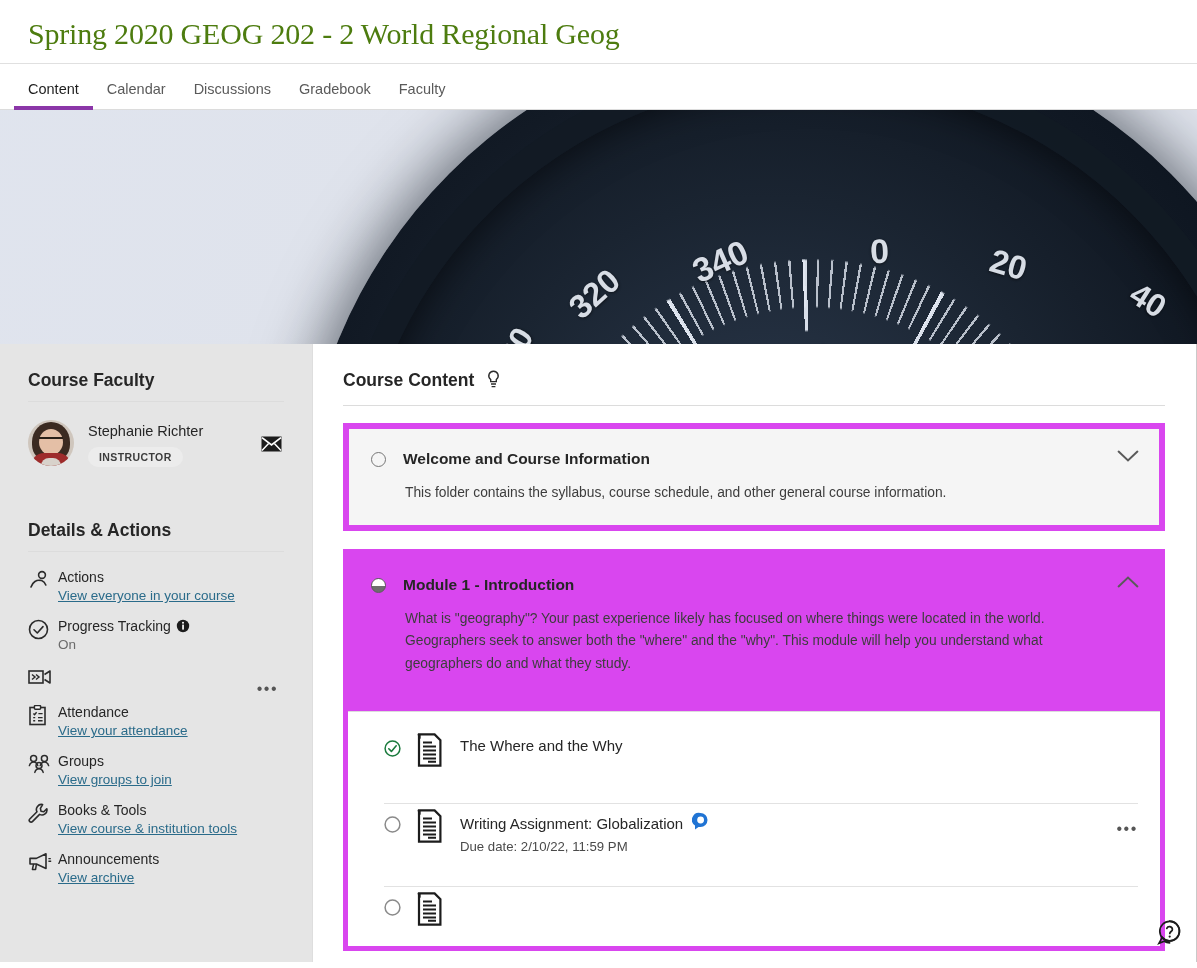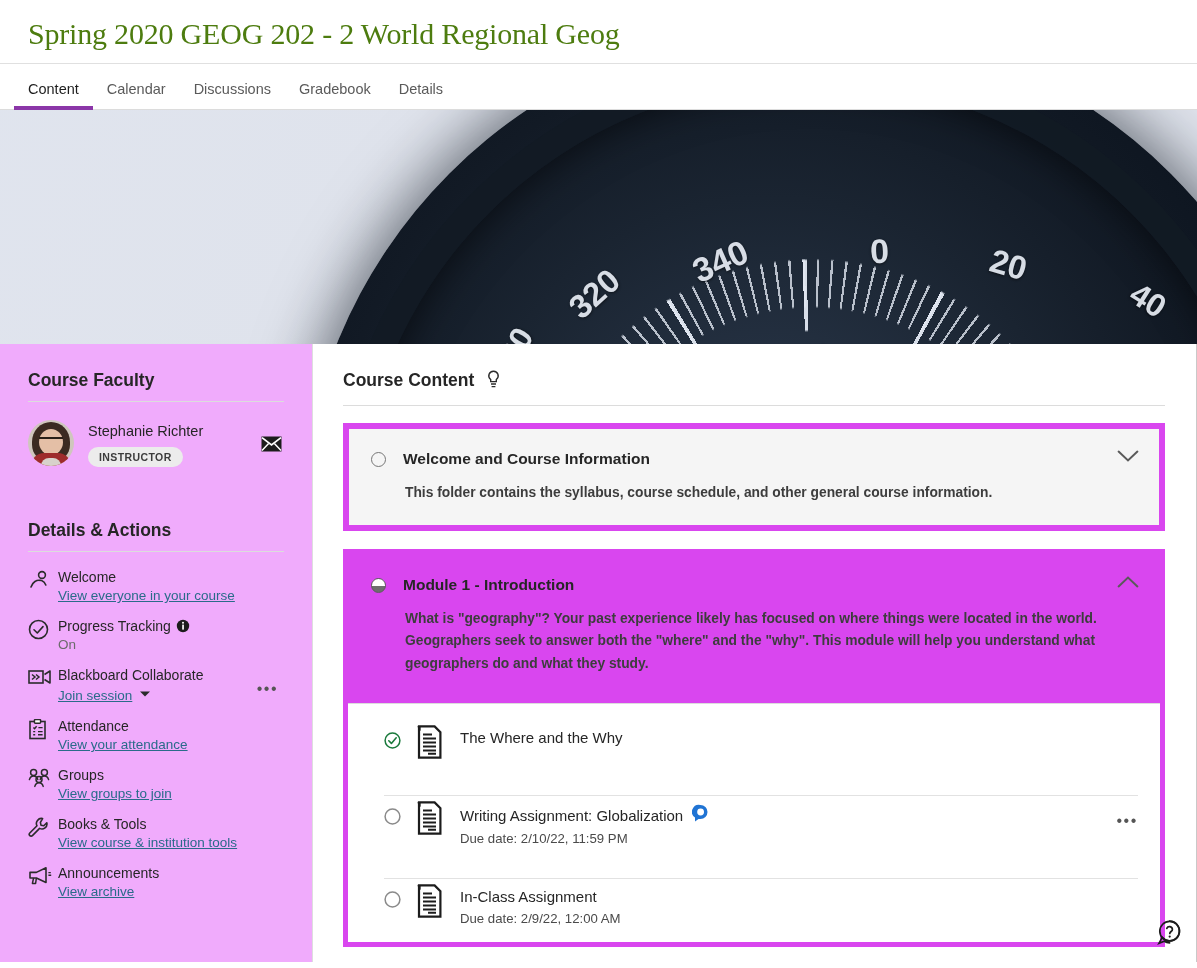--- a/index.html
+++ b/index.html
@@ -120,21 +120,21 @@
     background: linear-gradient(118deg, rgba(226,231,242,.30) 0%, rgba(226,231,242,0) 34%);
     pointer-events: none;
   }
 
   
   .page { display: flex; height: 618px; }
   .sidebar {
     width: 313px;
     border-right: 1px solid #dedede;
     padding: 26px 28px 0 28px;
-    background: #f0abfc;
+    background: #e5e5e5;
   }
   .section-title {
     font-size: 17.5px;
     font-weight: 700;
     color: #262626;
     padding-bottom: 10px;
     border-bottom: 1px solid #dcdcdc;
     margin-bottom: 16px;
   }
   .faculty { display: flex; align-items: flex-start; position: relative; height: 78px; }
@@ -210,25 +210,24 @@
   }
   .ring.half {
     border-color: #5c5c5c;
     background: linear-gradient(to bottom, #ffffff 0 50%, #6e6e6e 50% 100%);
   }
   .card-title { font-size: 15.5px; font-weight: 700; color: #262626; margin-left: 17px; line-height: 20px; }
   .chev { position: absolute; right: 20px; top: 20px; cursor: pointer; }
   .card-desc {
     font-size: 13.8px; color: #3d3d3d; line-height: 22.5px;
     padding: 13px 40px 20px 56px;
-    font-weight: bold;
   }
 
   .card.module { background: #d946ef; padding-bottom: 0; }
-  .module-items { background: #ffffff; margin: 8px -1px -1px -1px; border-top: 1px solid #dcdcdc; }
+  .module-items { background: #ffffff; margin: 16px -1px -1px -1px; border-top: 1px solid #dcdcdc; }
   .item {
     display: flex; align-items: flex-start;
     padding: 16px 22px 16px 36px;
     position: relative;
     min-height: 74px;
   }
   .item + .item .item-inner { border-top: 1px solid #e2e2e2; }
   .item-inner { display: flex; align-items: flex-start; flex: 1; padding-top: 0; }
   .item-status { width: 30px; flex: none; padding-top: 12px; }
   .doc-ico { flex: none; margin-top: 5px; }
@@ -247,21 +246,21 @@
 </head>
 <body>
 
 <div class="course-title">Spring 2020 GEOG 202 - 2 World Regional Geog</div>
 
 <div class="tabbar">
   <div class="tab active">Content</div>
   <div class="tab">Calendar</div>
   <div class="tab">Discussions</div>
   <div class="tab">Gradebook</div>
-  <div class="tab">Details</div>
+  <div class="tab">Faculty</div>
 </div>
 
 <div class="banner">
   <div class="sky"></div>
   <div class="compass-body"></div>
   <div class="compass-rim"></div>
   <div class="dial"></div>
   <div class="dial2"></div>
 
   <div class="num" style="left:485px;top:225px;font-size:32px;transform:rotate(-58deg);">300</div>
@@ -307,21 +306,21 @@
 
     <div class="d-item">
       <div class="d-icon">
         <svg width="22" height="20" viewBox="0 0 22 20">
             <circle cx="14" cy="5" r="3.4" stroke="#2b2b2b" stroke-width="1.6" fill="none"></circle>
             <path d="M3 17c1.6-5 5.8-7.4 9.4-6.6" stroke="#2b2b2b" stroke-width="1.6" fill="none" stroke-linecap="round"></path>
             <path d="M13.6 10.6c2.2 1 3.6 2.8 4.2 4.4" stroke="#2b2b2b" stroke-width="1.6" fill="none" stroke-linecap="round"></path>
           </svg>
       </div>
       <div class="d-body">
-        <div class="d-label">Welcome</div><br>
+        <div class="d-label">Actions</div><br>
         <span class="d-link">View everyone in your course</span>
       </div>
     </div>
 
     <div class="d-item">
       <div class="d-icon">
         <svg width="21" height="21" viewBox="0 0 21 21">
             <circle cx="10.5" cy="10.5" r="9" stroke="#2b2b2b" stroke-width="1.6" fill="none"></circle>
             <path d="M6 10.8 L9.3 14 L15 7.6" stroke="#2b2b2b" stroke-width="1.6" fill="none" stroke-linecap="round" stroke-linejoin="round"></path>
           </svg>
@@ -336,26 +335,20 @@
       </div>
     </div>
 
     <div class="d-item">
       <div class="d-icon">
         <svg width="24" height="18" viewBox="0 0 24 18">
             <rect x="1" y="3" width="14" height="12" stroke="#2b2b2b" stroke-width="1.6" fill="none"></rect>
             <path d="M16.5 6.5 L22 3 L22 15 L16.5 11.5" stroke="#2b2b2b" stroke-width="1.6" fill="none" stroke-linejoin="round"></path>
             <path d="M4 6.5 L7 9 L4 11.5 M8 6.5 L11 9 L8 11.5" stroke="#2b2b2b" stroke-width="1.5" fill="none"></path>
           </svg>
-      </div>
-      <div class="d-body">
-        <div class="d-label">Blackboard Collaborate</div><br>
-        <span class="d-link">Join session</span><span class="caret-down"><svg width="12" height="8" viewBox="0 0 12 8">
-              <path d="M1 1.6 L6 6.4 L11 1.6" fill="#2b2b2b"></path>
-            </svg></span>
       </div>
       <div class="kebab-side">•••</div>
     </div>
 
     <div class="d-item">
       <div class="d-icon">
         <svg width="20" height="21" viewBox="0 0 20 21">
             <rect x="2" y="2.5" width="15" height="17" stroke="#2b2b2b" stroke-width="1.6" fill="none"></rect>
             <rect x="6.4" y="0.6" width="6.2" height="3.6" rx="1" stroke="#2b2b2b" stroke-width="1.5" fill="#fff"></rect>
             <path d="M5.4 8.4 L6.6 9.6 L8.6 7.2" stroke="#2b2b2b" stroke-width="1.4" fill="none"></path>
@@ -512,26 +505,20 @@
                   <circle cx="8.5" cy="8.5" r="7.4" stroke="#8a8a8a" stroke-width="1.5" fill="none"></circle>
                 </svg>
             </div>
             <div class="doc-ico">
               <svg width="30" height="34" viewBox="0 0 30 34">
                   <path d="M5 1.4 h15.6 L26.4 7.2 V32.6 H5 z" stroke="#1c1c1c" stroke-width="2.2" fill="#fff"></path>
                   <path d="M3.2 1.4 h3.4 v4.6 z" fill="#1c1c1c"></path>
                   <path d="M9 9.4 h9 M9 13.4 h13 M9 17.4 h13 M9 21.4 h13 M9 25.4 h13 M14 28.8 h8" stroke="#1c1c1c" stroke-width="2"></path>
                 </svg>
             </div>
-            <div class="item-text">
-              <div class="item-title">
-                <span>In-Class Assignment</span>
-              </div>
-              <div class="item-due">Due date: 2/9/22, 12:00 AM</div>
-            </div>
           </div>
         </div>
 
       </div>
     </div>
 
     <div class="help-fab">
       <svg width="27" height="27" viewBox="0 0 27 27">
           <path d="M13.6 2.2 a9.8 9.8 0 1 1 -7.4 16.2 L3 24.4 l5.2-2.2 a9.8 9.8 0 0 0 5.4 1.6" stroke="#1c1c1c" stroke-width="1.7" fill="none" stroke-linecap="round"></path>
           <circle cx="13.6" cy="12.2" r="9.8" stroke="#1c1c1c" stroke-width="1.7" fill="none"></circle>

